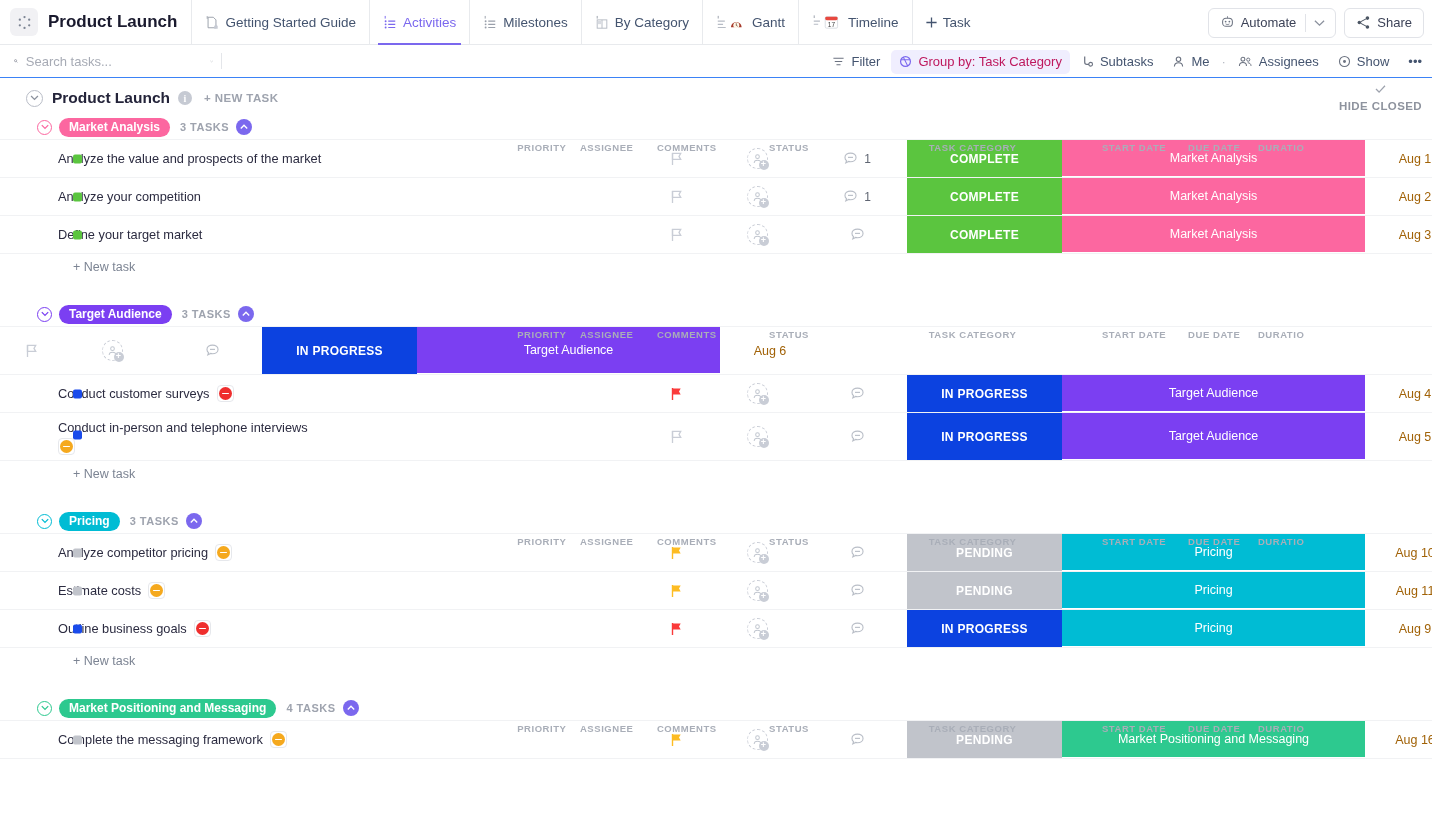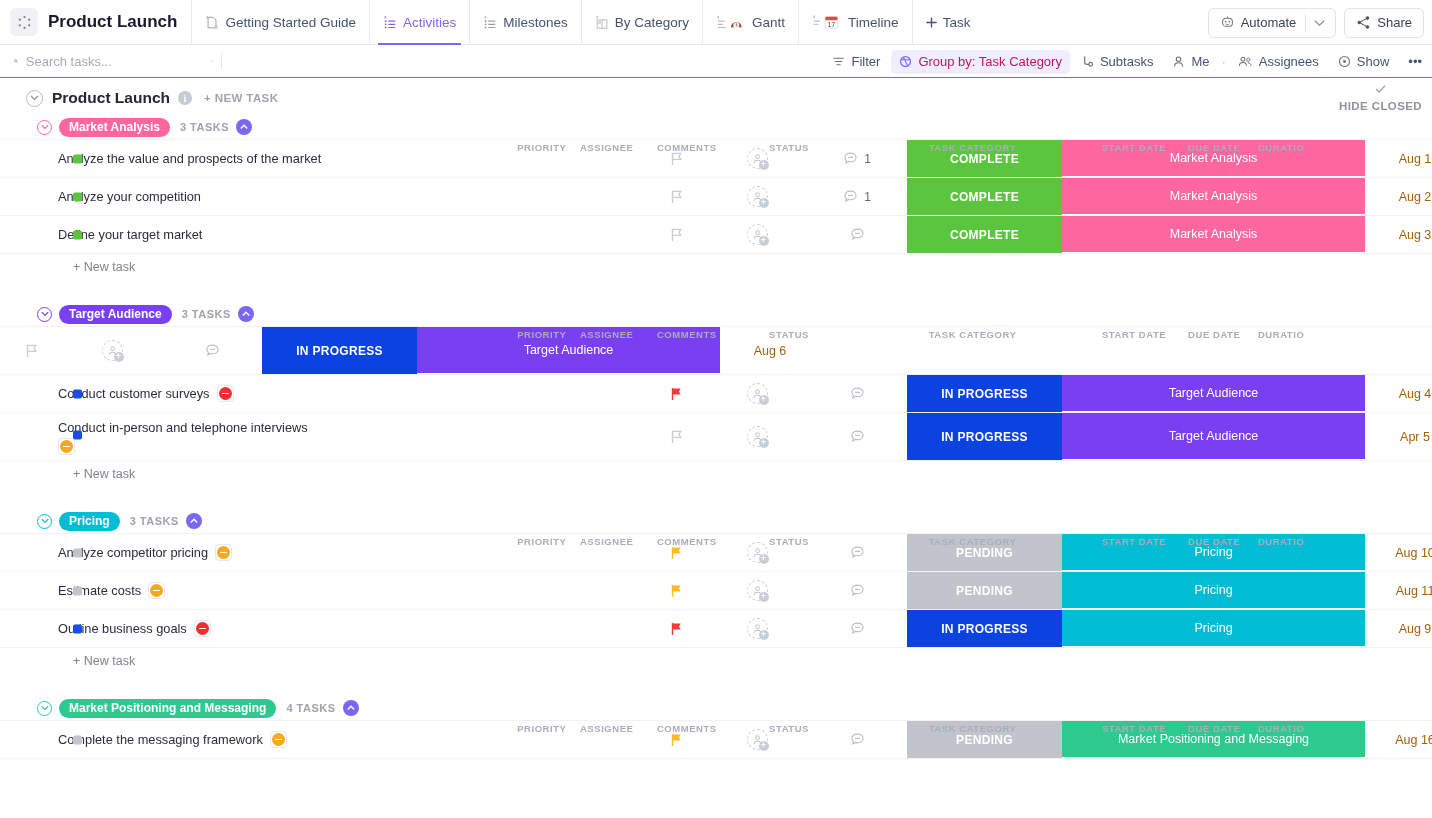--- a/index.html
+++ b/index.html
@@ -828,21 +828,21 @@
                 <path d="M5.3 6.8h5.4" stroke="#b9bec7" stroke-width="1.2"></path>
               </svg>
             </div>
             <div class="cell c-status">
               <span class="status-pill" style="background:#0c42e0">IN PROGRESS</span>
             </div>
             <div class="cell c-cat">
               <span class="cat-pill" style="background:#7b3ff2">Target Audience</span>
             </div>
             <div class="cell c-start">
-              <span class="date">Apr 5</span>
+              <span class="date">Aug 5</span>
             </div>
           </div>
         </div>
         <div class="addrow">+ New task</div>
       </div>
       <div class="group">
         <div class="group-head">
           <div class="colheads">
             <div class="ch c-name"></div>
             <div class="ch c-prio">PRIORITY</div>

